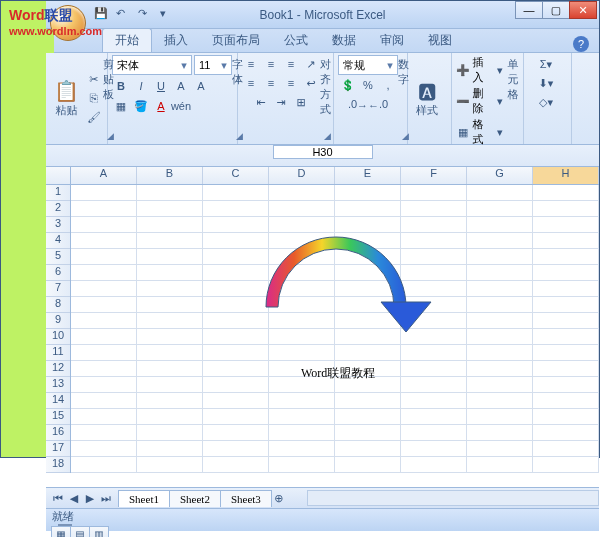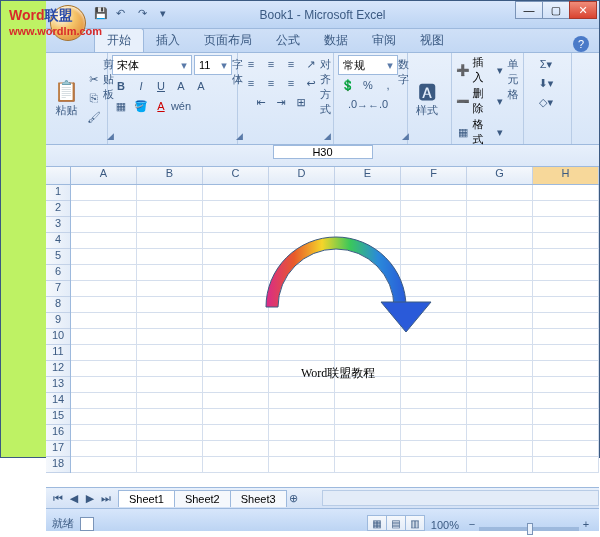--- a/index.html
+++ b/index.html
@@ -11,21 +11,21 @@
 .qat-btn { width: 16px; height: 16px; font-size: 11px; color: #3b5a82; cursor: pointer; }
 .title-text { position: absolute; left: 50%; transform: translateX(-50%); font-size: 12px; color: #3b5a82; }
 .win-controls { position: absolute; right: 2px; top: 0; display: flex; }
 .win-btn { width: 28px; height: 18px; border: 1px solid #7a94b8; display: flex; align-items: center; justify-content: center; font-size: 11px; background: linear-gradient(#eaf2fd,#d1e1f8); margin-left: -1px; cursor: pointer; }
 .win-close { background: linear-gradient(#f08d7a,#d94330); color: #fff; border-color: #a8382c; }
 .watermark { position: absolute; left: 8px; top: 6px; z-index: 30; font-size: 14px; font-weight: bold; }
 .watermark .w1 { color: #d92a2a; }
 .watermark .w2 { color: #2a4aa8; }
 .watermark-url { position: absolute; left: 8px; top: 24px; z-index: 30; font-size: 11px; color: #d92a2a; font-weight: bold; }
 
-.tabs { height: 24px; display: flex; align-items: flex-end; padding-left: 48px; border-bottom: 1px solid #9db9dd; background: linear-gradient(#cfe0f7,#c3d8f4); }
+.tabs { height: 24px; display: flex; align-items: flex-end; padding-left: 48px; border-bottom: 1px solid #9db9dd; background: linear-gradient(#cfe0f7,#c3d8f4); margin-left: 8px; }
 .tab { padding: 3px 12px; font-size: 12px; color: #3b5a82; cursor: pointer; }
 .tab.active { background: #e8f0fb; border: 1px solid #9db9dd; border-bottom: none; border-radius: 3px 3px 0 0; }
 .tab-help { margin-left: auto; margin-right: 10px; width: 16px; height: 16px; border-radius: 50%; background: #4a7ac8; color: #fff; font-size: 11px; display: flex; align-items: center; justify-content: center; cursor: pointer; }
 
 .ribbon { height: 92px; background: linear-gradient(#e8f0fb,#d8e6f8); display: flex; border-bottom: 1px solid #9db9dd; }
 .group { border-right: 1px solid #b8cce6; display: flex; flex-direction: row; padding: 2px 4px; }
 .group-body { flex: 1; display: flex; align-items: center; gap: 2px; }
 .group-label { font-size: 11px; color: #3b5a82; text-align: center; padding: 1px 0; border-top: 1px solid rgba(0,0,0,0); position: relative; }
 .group-label .launcher { position: absolute; right: 0; bottom: 1px; font-size: 9px; color: #5a7aa8; cursor: pointer; }
 .stack { display: flex; flex-direction: column; gap: 1px; }
@@ -54,25 +54,25 @@
 .cell-row { display: flex; height: 16px; }
 .cell { flex: 0 0 66px; border-right: 1px solid #d4deed; border-bottom: 1px solid #d4deed; }
 
 .arrow-shape { position: absolute; left: 200px; top: 40px; width: 190px; height: 130px; }
 
 .cell-text { position: absolute; left: 255px; top: 198px; font-size: 12px; font-family: "SimSun", serif; }
 
 .sheet-tabs { height: 22px; background: linear-gradient(#e8f0fb,#d4e2f6); display: flex; align-items: center; border-top: 1px solid #9db9dd; border-bottom: 1px solid #9db9dd; font-size: 11px; }
 .nav-btns { display: flex; margin: 0 4px; }
 .nav-btn { width: 16px; height: 16px; display: flex; align-items: center; justify-content: center; cursor: pointer; color: #3b5a82; }
-.sheet-tab { padding: 2px 10px; background: #f5f8fc; border: 1px solid #9db9dd; border-bottom: none; font-size: 11px; cursor: pointer; margin-right: -1px; }
+.sheet-tab { padding: 2px 10px; background: #f5f8fc; border: 1px solid #9db9dd; border-bottom: none; font-size: 11px; cursor: pointer; margin-right: -1px; font-family: Liberation Serif, serif; }
 .sheet-tab.active { background: #fff; }
 .hscroll { flex: 1; margin-left: 20px; height: 16px; background: #e3ecf8; border: 1px solid #b8cce6; }
 
-.statusbar { height: 22px; background: linear-gradient(#d7e6fb,#bcd4f3); display: flex; align-items: flex-end; padding: 0 6px; font-size: 11px; color: #3b5a82; }
+.statusbar { height: 22px; background: linear-gradient(#d7e6fb,#bcd4f3); display: flex; align-items: flex-start; padding: 0 6px; font-size: 11px; color: #3b5a82; flex-direction: column; }
 .status-text { flex: 0 0 auto; }
 .rec-btn { margin-left: 6px; width: 14px; height: 14px; border: 1px solid #7a94b8; background: #fff; }
 .spacer { flex: 1; }
 .view-btns { display: flex; gap: 0; }
 .view-btn { width: 20px; height: 16px; border: 1px solid #9db9dd; background: linear-gradient(#f5f8fc,#e3ecf8); display: flex; align-items: center; justify-content: center; font-size: 10px; cursor: pointer; margin-left: -1px; }
 .zoom-label { margin: 0 6px; }
 .zoom-slider { width: 100px; height: 4px; background: #9db9dd; position: relative; }
 .zoom-slider .thumb { position: absolute; left: 48px; top: -4px; width: 6px; height: 12px; background: #eaf2fd; border: 1px solid #7a94b8; }
 .zoom-btn { width: 14px; height: 14px; display: flex; align-items: center; justify-content: center; cursor: pointer; }
 </style>

